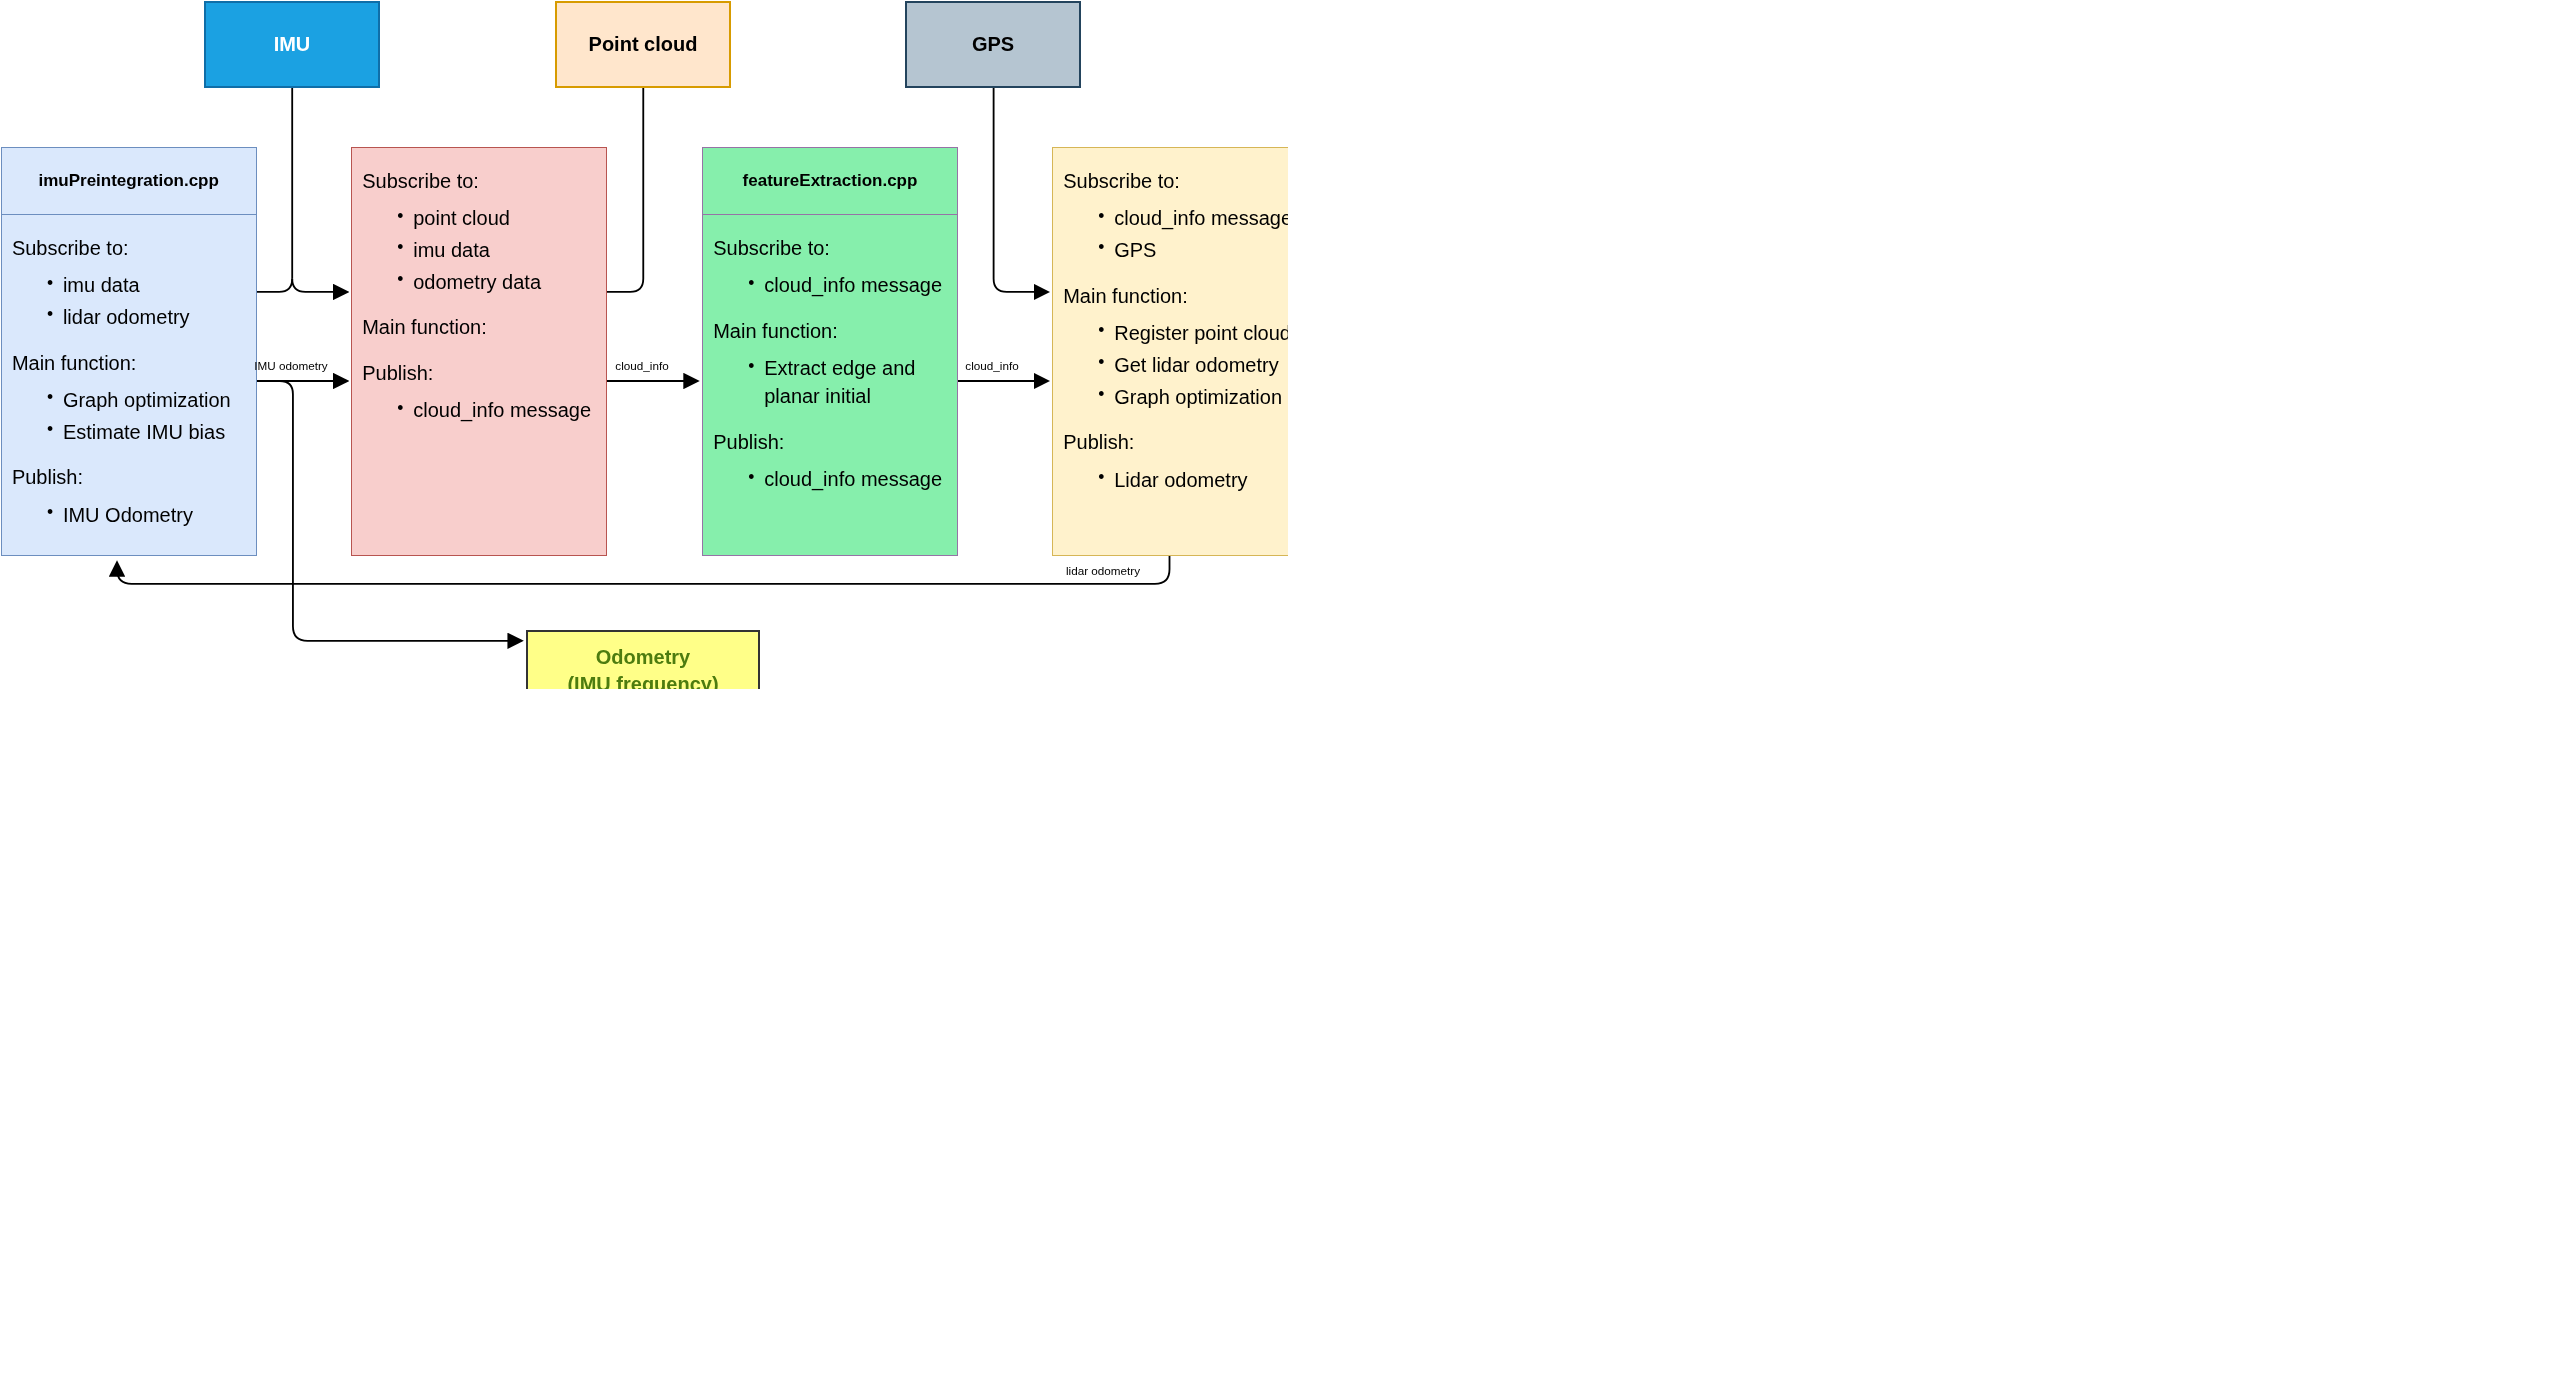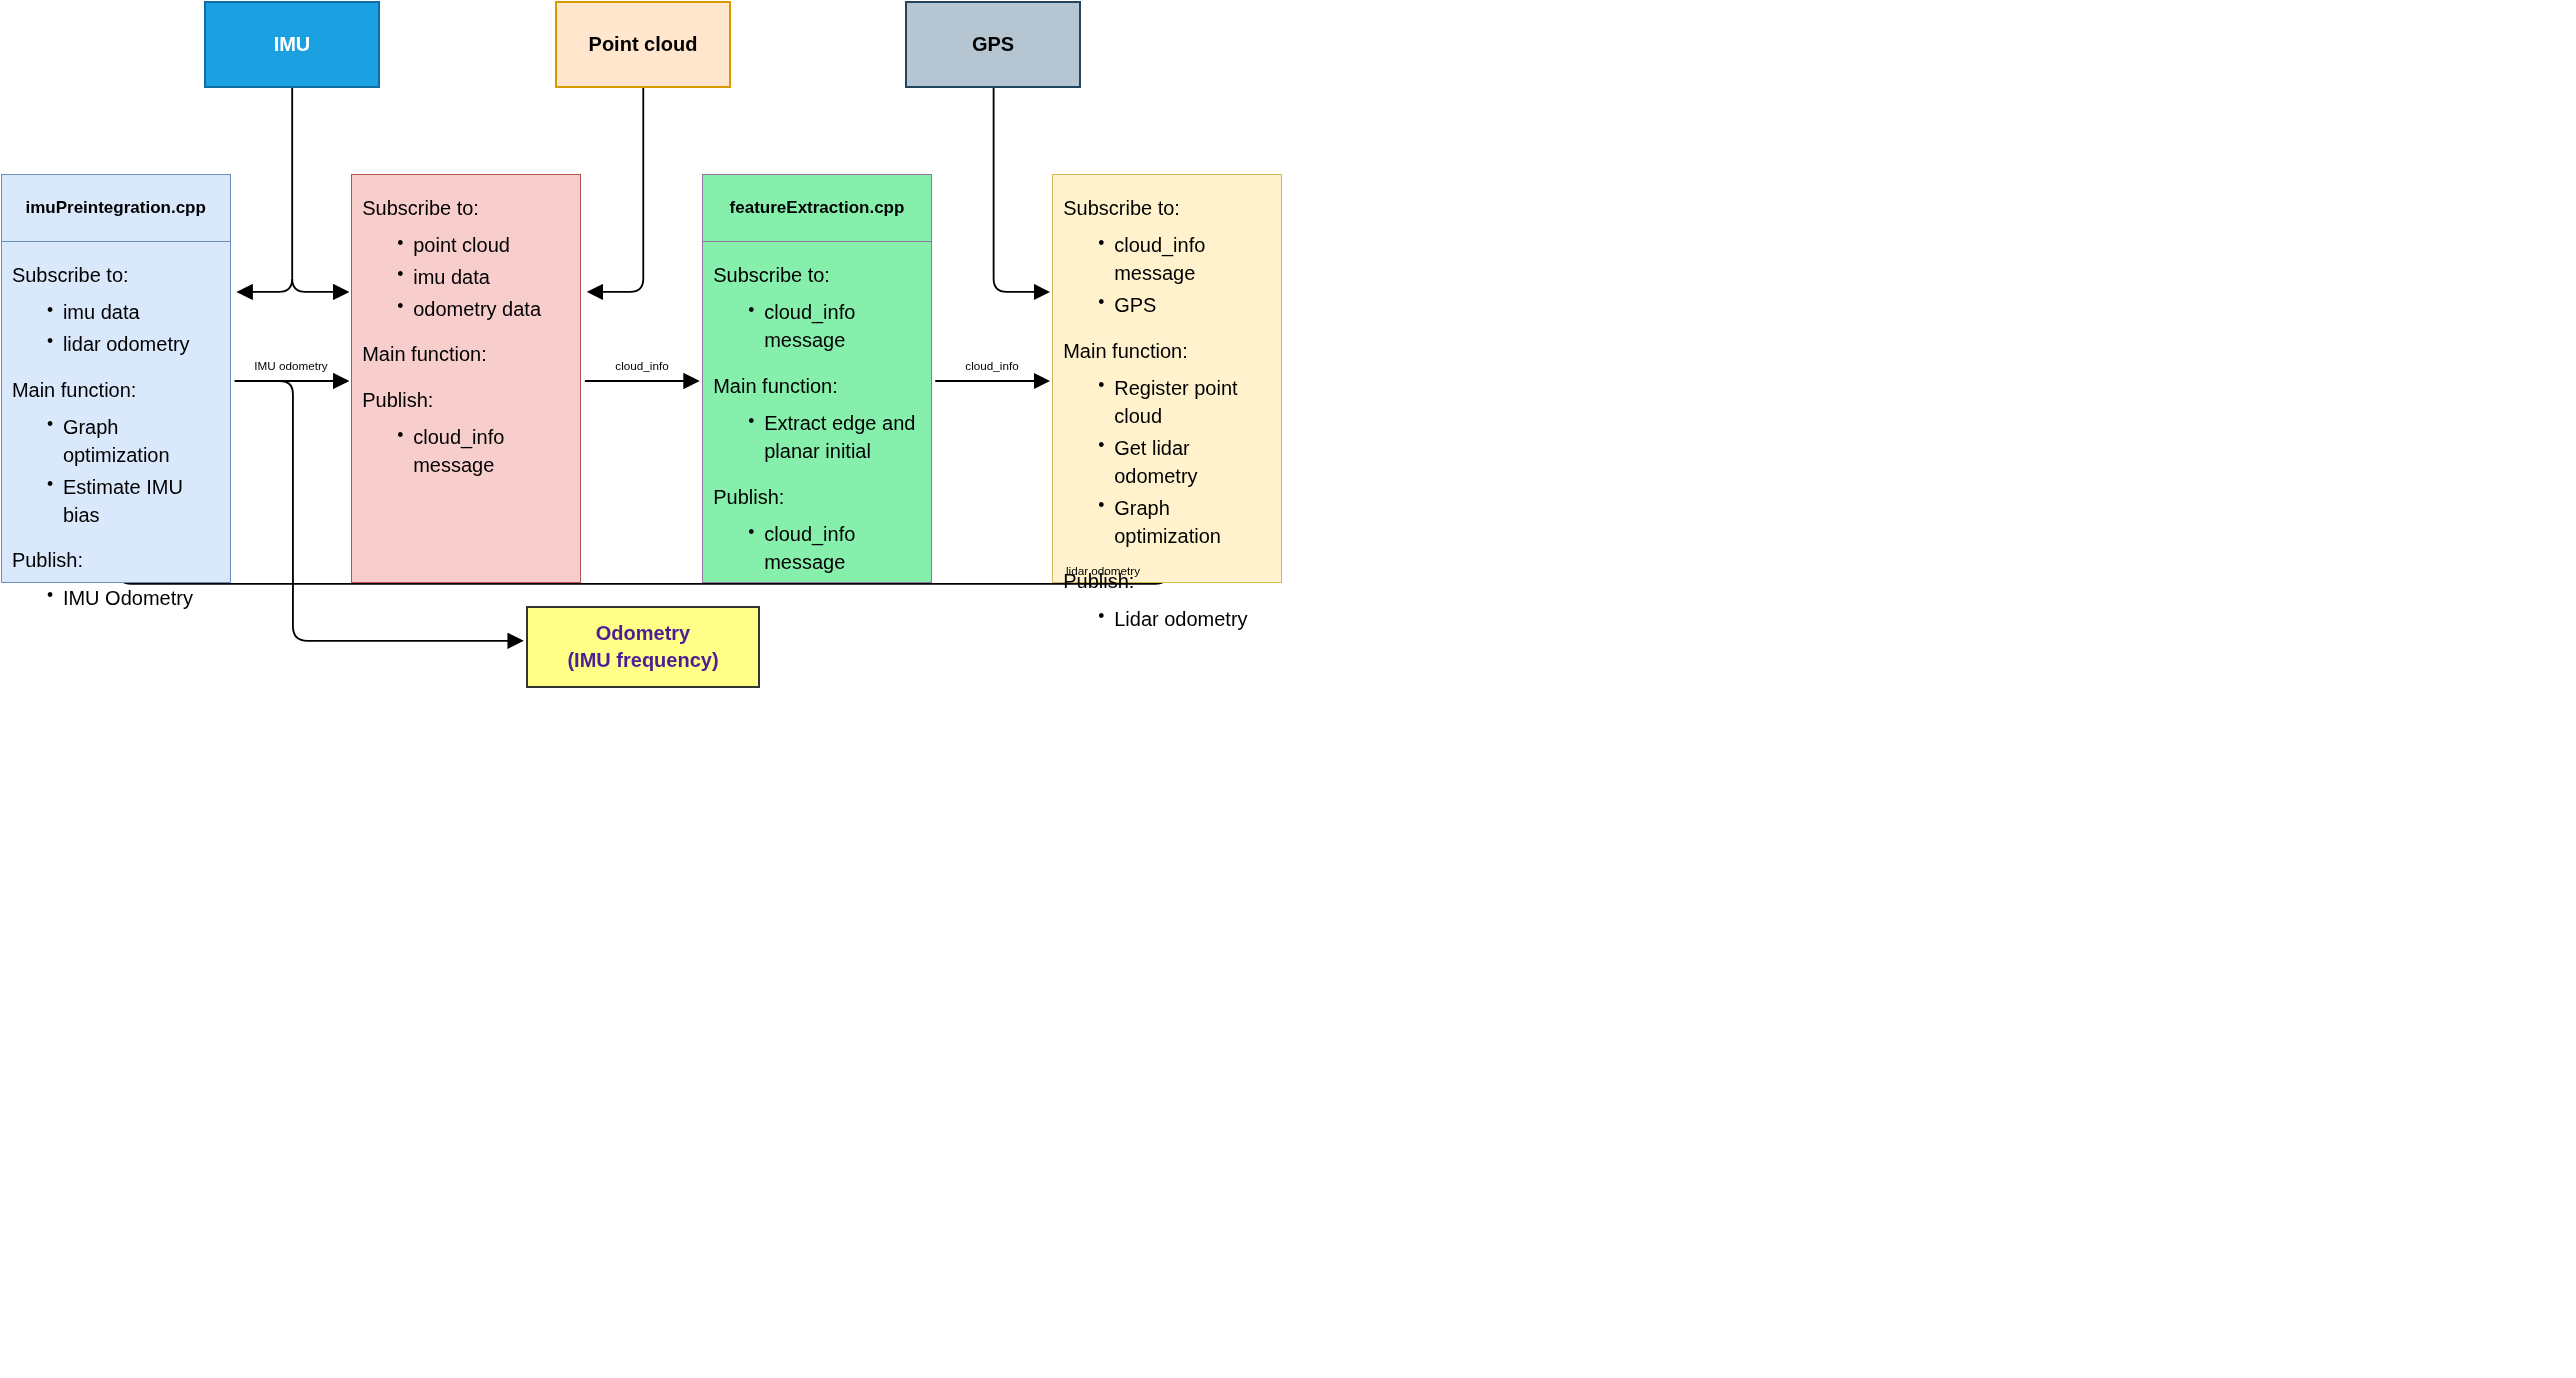--- a/index.html
+++ b/index.html
@@ -1,21 +1,21 @@
 <!DOCTYPE html>
 <html style="font-size:11.7px"><head>
 <meta charset="utf-8">
 <style>
   html,body{margin:0;padding:0;background:#ffffff;}
   body{font-family:"Liberation Sans", sans-serif; width:1288px; height:689px; position:relative; overflow:hidden;}
   .canvas{position:relative;width:1288px;height:689px;background:#ffffff;padding-left:16px;}
   svg.wires{position:absolute;left:0;top:0;z-index:1;}
   .src-box{position:absolute;top:0.7px;width:176px;height:87px;display:flex;align-items:center;justify-content:center;
     font-size:20px;font-weight:bold;border:2.2px solid #000;box-sizing:border-box;z-index:2;}
-  .module{position:absolute;top:147px;width:230px;height:409px;border:1.5px solid #000;box-sizing:border-box;z-index:2;background:#fff;margin-top:27px;}
+  .module{position:absolute;top:147px;width:256px;height:409px;border:1.5px solid #000;box-sizing:border-box;z-index:2;background:#fff;}
   .module-header{height:67px;display:flex;align-items:center;justify-content:center;font-size:17px;font-weight:bold;
     border-bottom:1.5px solid #000;box-sizing:border-box;color:#000;}
   .module-body{padding:10.2px 8.8px 0 10.2px;font-size:20px;color:#000;line-height:1.4;}
   .section-label{margin-top:8.8px;}
   .section-label.later{margin-top:17.5px;}
   ul.bullets{list-style:none;margin:9.5px 0 0 0;padding:0 0 0 35px;}
   ul.bullets li{position:relative;padding-left:16px;margin-bottom:3.7px;}
   ul.bullets li::before{content:"\2022";position:absolute;left:0;top:-0.7px;font-size:17.5px;}
   .out-box{position:absolute;left:526px;top:606px;width:234px;height:82px;border:2.2px solid #000;box-sizing:border-box;
     display:flex;flex-direction:column;align-items:center;justify-content:center;font-size:20px;font-weight:bold;
@@ -124,21 +124,21 @@
         <li>Get lidar odometry</li>
         <li>Graph optimization</li>
       </ul>
       <div class="section-label later">Publish:</div>
       <ul class="bullets">
         <li>Lidar odometry</li>
       </ul>
     </div>
   </div>
 
-  <div class="out-box" style="background-color: rgb(255, 255, 136); border-color: rgb(51, 51, 51); color: #4c1d95;">
+  <div class="out-box" style="background-color: rgb(255, 255, 136); border-color: rgb(51, 51, 51); color: #4d7c0f; margin-top: 24px;">
     <div>Odometry</div>
     <div>(IMU frequency)</div>
   </div>
 
   <div class="edge-label" style="left:291px;top:359px;">IMU odometry</div>
   <div class="edge-label" style="left:642px;top:359px;">cloud_info</div>
   <div class="edge-label" style="left:992px;top:359px;">cloud_info</div>
   <div class="edge-label" style="left:1103px;top:564px;">lidar odometry</div>
 
 </div>

